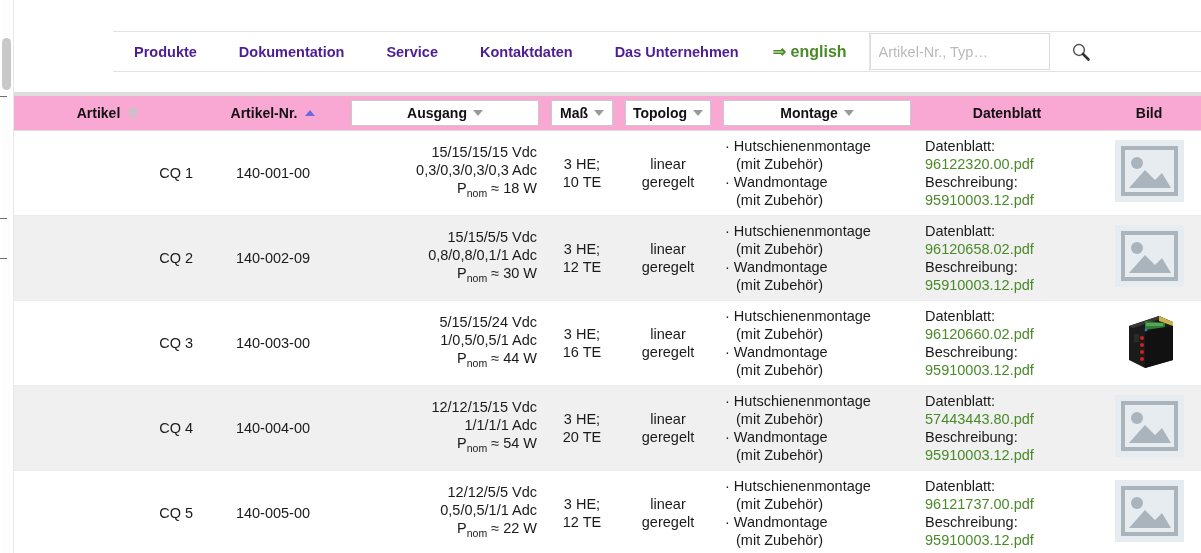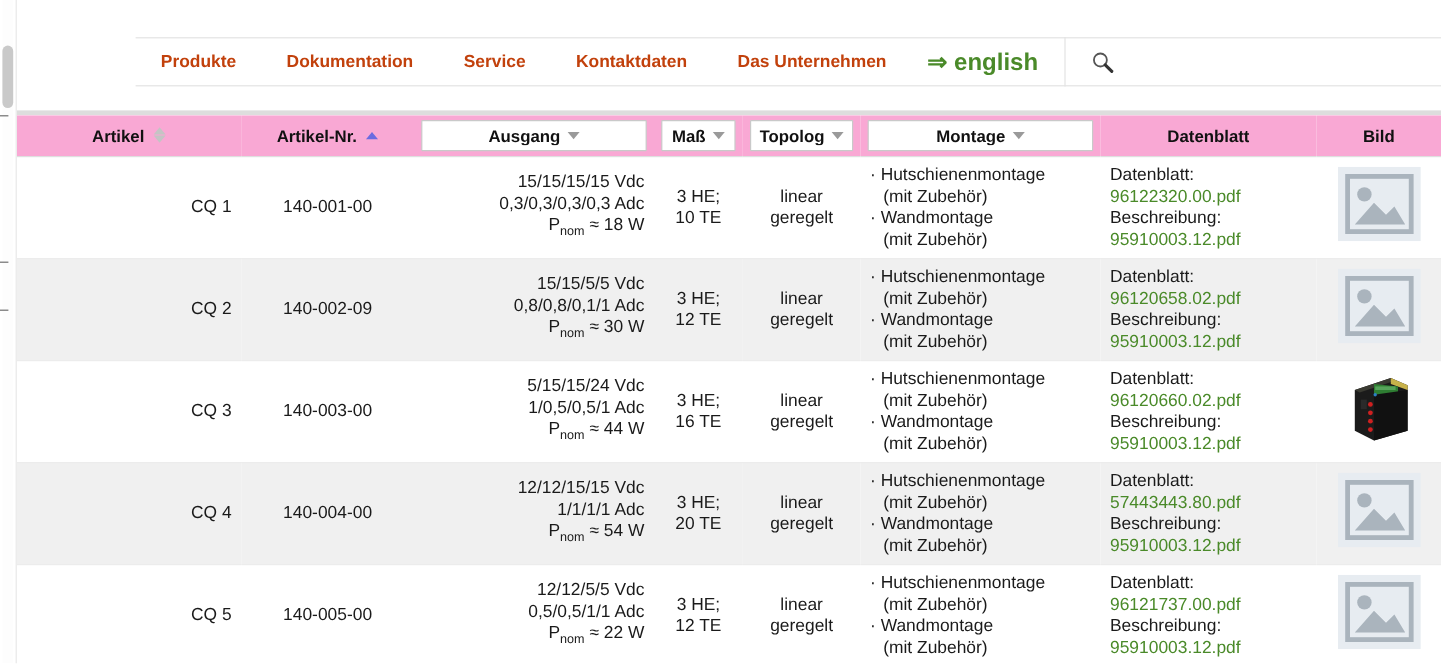--- a/index.html
+++ b/index.html
@@ -74,32 +74,32 @@
 
   .navbar {
     position: absolute; left: 99px; top: 31px;
     width: 1088px; height: 41px;
     border-top: 1px solid #e3e3e3;
     border-bottom: 1px solid #e3e3e3;
     display: flex;
     align-items: center;
   }
   .nav-item {
-    color: #c2410c;
+    color: #4c1d95;
     font-weight: bold;
     font-size: 14.5px;
     white-space: nowrap;
     cursor: pointer;
   }
   .nav-item.first { margin-left: 21px; }
   .nav-sep { flex: 0 0 auto; width: 42px; }
   .nav-lang {
     color: #4a8a29;
     font-weight: bold;
-    font-size: 20px;
+    font-size: 16px;
     white-space: nowrap;
     cursor: pointer;
     margin-left: 34px;
   }
   .nav-divider {
     width: 1px; height: 41px;
     background: #e3e3e3;
     margin-left: 22px;
   }
   .search-wrap {
@@ -245,20 +245,23 @@
       <div class="nav-sep"></div>
       <div class="nav-item">Dokumentation</div>
       <div class="nav-sep"></div>
       <div class="nav-item">Service</div>
       <div class="nav-sep"></div>
       <div class="nav-item">Kontaktdaten</div>
       <div class="nav-sep"></div>
       <div class="nav-item">Das Unternehmen</div>
       <div class="nav-lang">⇒ english</div>
       <div class="nav-divider"></div>
+      <div class="search-wrap">
+        <input class="search-input" type="text" placeholder="Artikel-Nr., Typ…" style="">
+      </div>
       <button class="search-btn">
         <svg width="20" height="20" viewBox="0 0 20 20">
           <circle cx="8" cy="8" r="5.4" fill="none" stroke="#555" stroke-width="1.5"></circle>
           <line x1="12" y1="12" x2="17.5" y2="17.5" stroke="#333" stroke-width="2.6" stroke-linecap="round"></line>
         </svg>
       </button>
     </div>
   </div>
 
   <div class="header-rule"></div>

